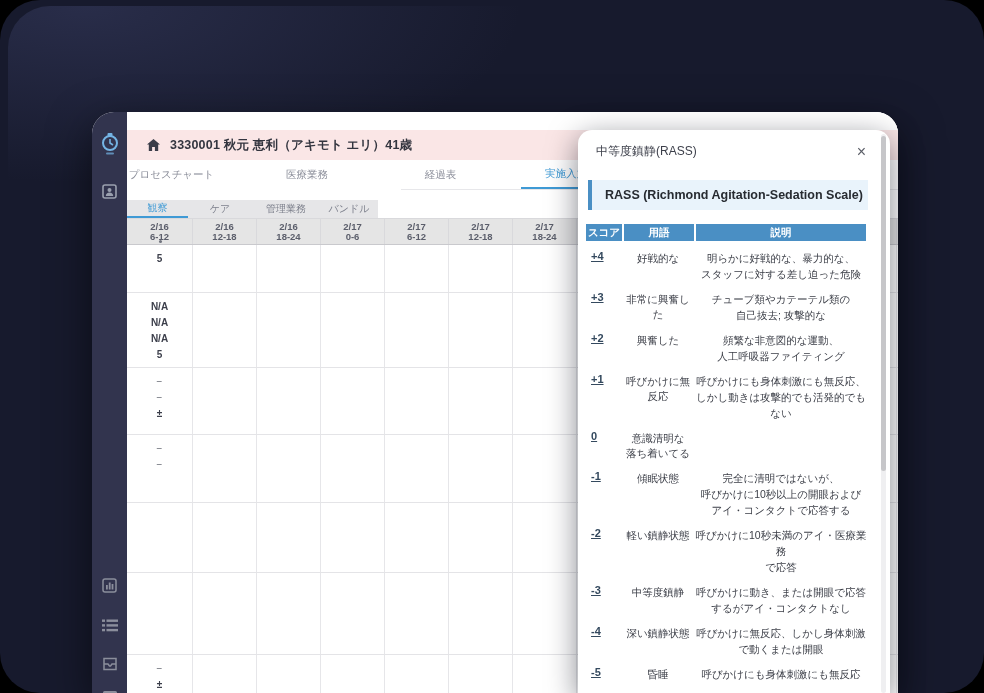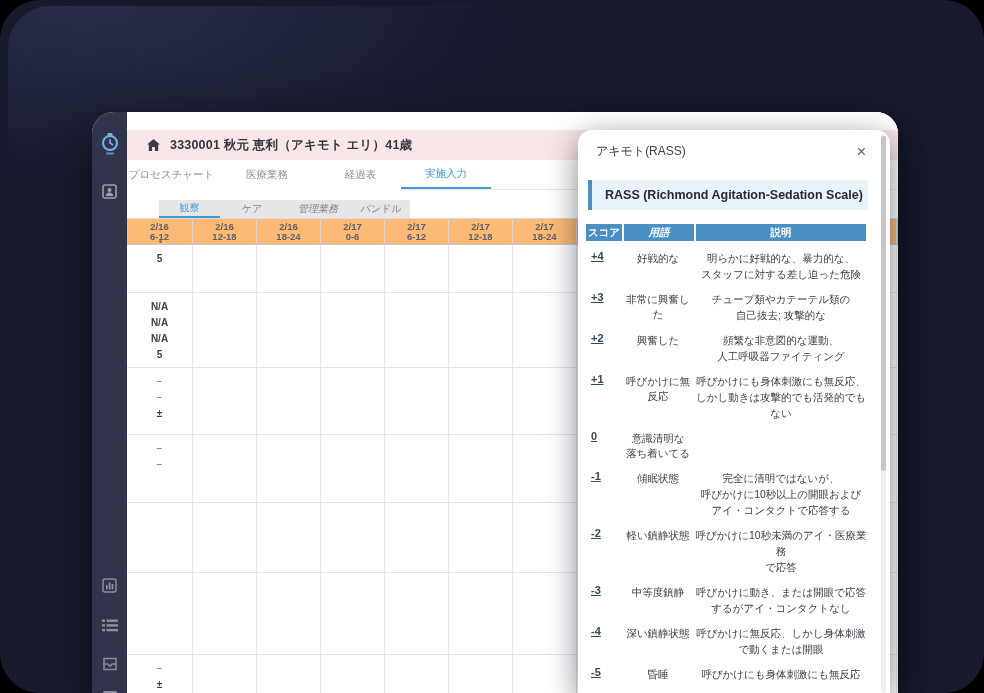--- a/index.html
+++ b/index.html
@@ -13,33 +13,33 @@
   .window{position:absolute;left:92px;top:112px;width:806px;height:581px;background:#fff;
           border-radius:22px 22px 0 0;overflow:hidden;display:flex;
           box-shadow:0 14px 44px rgba(0,0,0,.55);}
   .sidebar{width:35px;background:#32344e;position:relative;flex:0 0 35px;}
   .sb-icon{position:absolute;left:0;width:35px;display:flex;justify-content:center;}
   .content{flex:1;display:flex;flex-direction:column;position:relative;background:#fff;}
   .topstrip{height:18px;background:#fff;}
   .patient{height:30px;background:#fae6e6;display:flex;align-items:center;padding-left:20px;gap:10px;}
   .patient .ptitle{font-size:12.5px;font-weight:bold;color:#33353f;letter-spacing:.2px;}
   
-  .tabs{position:relative;height:30px;display:flex;align-items:stretch;}
+  .tabs{position:relative;height:30px;display:flex;align-items:stretch;gap:40px;}
   .tab{font-size:10.5px;color:#8a8d99;display:flex;align-items:center;justify-content:center;
        white-space:nowrap;cursor:default;}
   .tab.active{color:#3f9ad5;border-bottom:3px solid #3f9ad5;}
   .tab-track{position:absolute;left:274px;right:0;bottom:0;height:1px;background:#e7e7ea;}
   .tabs-gap{height:10px;background:#fff;}
   .subtabs{height:18px;display:flex;}
   .subtab{background:#e6e6e8;font-size:10px;color:#7e818d;display:flex;align-items:center;
           justify-content:center;}
-  .subtab.active{color:#3f9ad5;border-bottom:2px solid #3f9ad5;margin-left:32px;}
+  .subtab.active{color:#3f9ad5;border-bottom:2px solid #3f9ad5;}
   
   .grid{flex:1;position:relative;overflow:hidden;}
-  .grid-header{display:flex;height:27px;background:#fdba74;border-top:1px solid #d9d9dc;
+  .grid-header{display:flex;height:27px;background:#e5e5e5;border-top:1px solid #d9d9dc;
                border-bottom:1px solid #c9c9cd;position:relative;}
   .gh-cell{border-right:1px solid #d9d9dc;display:flex;flex-direction:column;align-items:center;
            justify-content:center;line-height:10px;font-size:9.5px;font-weight:bold;color:#5b5e6b;}
   .hdr-dot{position:absolute;left:32px;bottom:1px;width:3px;height:3px;border-radius:50%;background:#70737e;}
   .grid-row{display:flex;border-bottom:1px solid #e4e4e7;}
   .g-cell{border-right:1px solid #e6e6e9;padding-top:6px;text-align:center;}
   .g-line{display:block;line-height:16px;font-size:10px;font-weight:bold;color:#3c3f4b;}
   .g-line.dash{font-weight:400;color:#62656f;}
   
   .panel{position:absolute;left:578px;top:130px;width:312px;height:563px;background:#fff;
@@ -133,21 +133,21 @@
           <div class="tab-track"></div>
           <div class="tab" style="width: 67px; margin-left: 11px;">プロセスチャート</div>
           <div class="tab" style="width: 42px; margin-left: 41px;">医療業務</div>
           <div class="tab" style="width: 31px; margin-left: 57px;">経過表</div>
           <div class="tab active" style="width: 90px; margin-left: 25px;">実施入力</div>
         </div>
       <div class="tabs-gap"></div>
       <div class="subtabs" id="subtabs">
           <div class="subtab active" style="width: 61px;">観察</div>
           <div class="subtab" style="width: 64px;">ケア</div>
-          <div class="subtab" style="width: 68px; font-style: italic;">管理業務</div>
+          <div class="subtab" style="width: 68px;">管理業務</div>
           <div class="subtab" style="width: 58px;">バンドル</div>
         </div>
       <div class="grid">
         <div class="grid-header" id="grid-header">
             <div class="gh-cell" style="width: 66px; flex: 0 0 66px;">
               <span>2/16</span>
               <span>6-12</span>
             </div>
             <div class="gh-cell" style="width: 64px; flex: 0 0 64px;">
               <span>2/16</span>
@@ -296,30 +296,30 @@
               <div class="g-cell" style="width: 64px; flex: 0 0 64px;"></div>
               <div class="g-cell" style="width: 64px; flex: 0 0 64px;"></div>
             </div>
           </div>
       </div>
     </div>
   </div>
 
   <div class="panel">
     <div class="panel-head">
-      <span class="panel-title">アキモト(RASS)</span>
+      <span class="panel-title">中等度鎮静(RASS)</span>
       <span class="close">×</span>
     </div>
     <div class="section-h">
       <span>RASS (Richmond Agitation-Sedation Scale)</span>
     </div>
     <div class="rtable">
       <div class="rt-head" id="rt-head">
           <div class="rt-hcell" style="width: 36px; flex: 0 0 36px;">スコア</div>
-          <div class="rt-hcell" style="width: 70px; flex: 0 0 70px; font-style: italic;">用語</div>
+          <div class="rt-hcell" style="width: 70px; flex: 0 0 70px;">用語</div>
           <div class="rt-hcell" style="width: 170px; flex: 0 0 170px;">説明</div>
         </div>
       <div id="rt-body">
           <div class="rt-row">
             <div class="rt-score">+4</div>
             <div class="rt-term">
               <span>好戦的な</span>
             </div>
             <div class="rt-desc">
               <span>明らかに好戦的な、暴力的な、</span>

